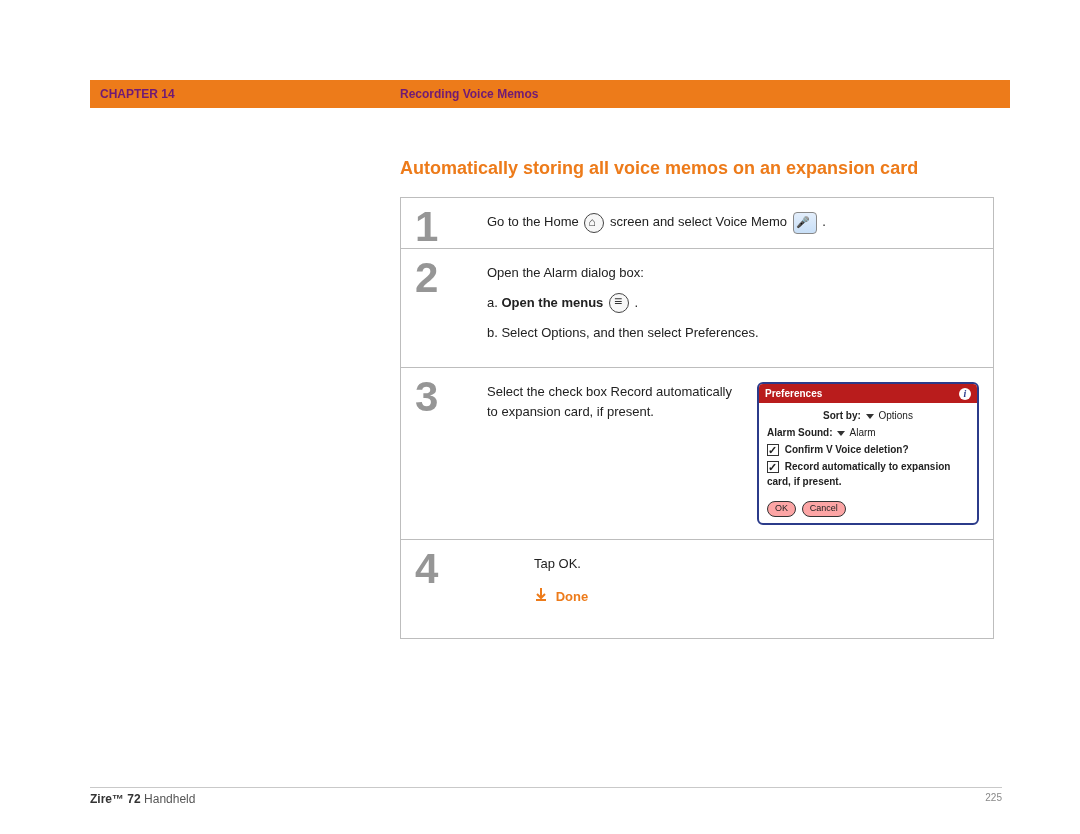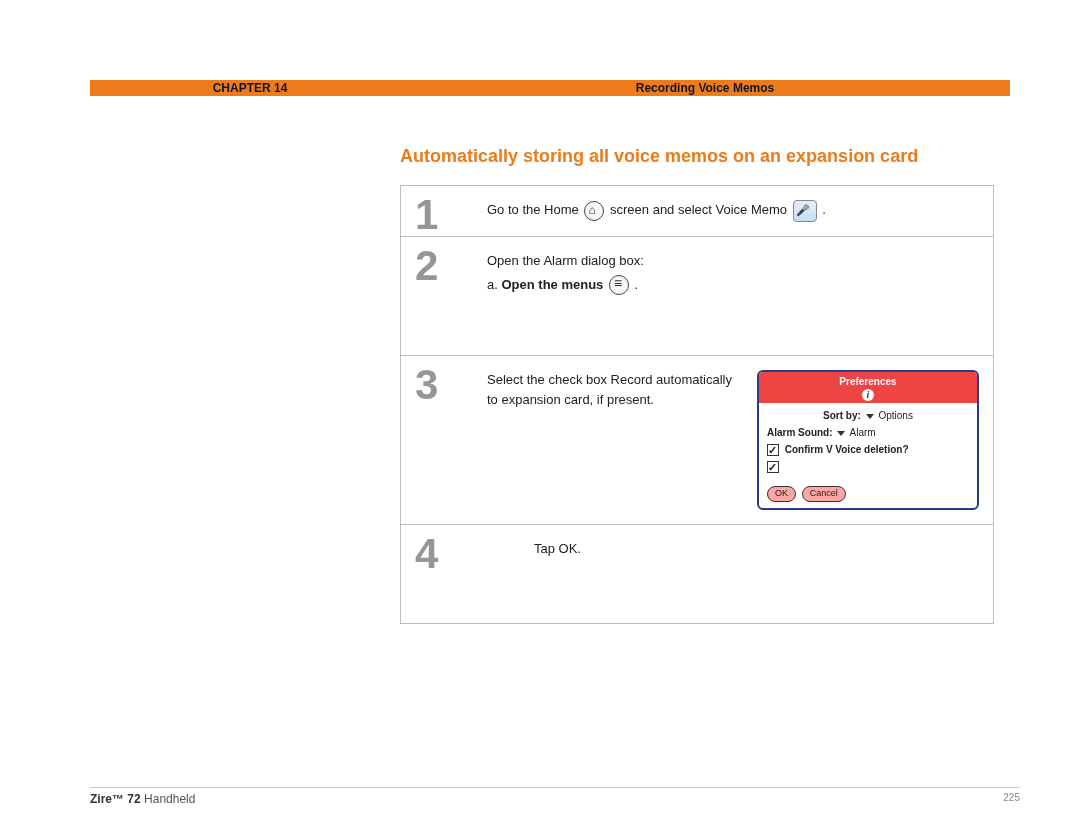--- a/index.html
+++ b/index.html
@@ -9,27 +9,26 @@
     background: #fff;
     width: 1080px;
     height: 834px;
     position: relative;
   }
   .page-wrap {
     padding: 80px 70px 0 90px;
   }
   .header-bar {
     background: #ed7b1a;
-    color: #0f172a;
-    height: 16px;
+    color: #701a75;
+    height: 28px;
     display: flex;
     align-items: center;
     font-size: 12px;
     font-weight: bold;
-    text-align: center;
   }
   .header-bar .chapter {
     padding-left: 10px;
     width: 300px;
   }
   .header-bar .section {
     flex: 1;
   }
   .content {
     padding: 50px 16px 0 310px;
@@ -61,21 +60,21 @@
     padding: 14px 14px 14px 0;
     font-size: 13px;
     color: #222;
     line-height: 1.5;
   }
   .step-body-flex {
     display: flex;
     gap: 20px;
   }
   .step-text { flex: 1; }
-  .sub-item { margin-top: 4px; }
+  .sub-item { margin-top: 10px; }
   .bold { font-weight: bold; }
   .inline-icon {
     display: inline-block;
     vertical-align: middle;
     width: 18px;
     height: 18px;
     border: 1px solid #444;
     border-radius: 50%;
     background: #f7f7f7;
     position: relative;
@@ -122,28 +121,27 @@
   .pref-box {
     width: 218px;
     border: 2px solid #2b3b8a;
     border-radius: 6px;
     background: #fff;
     font-size: 10px;
     overflow: hidden;
     flex-shrink: 0;
   }
   .pref-title {
-    background: #ef4444;
+    background: #b91c1c;
     color: #fff;
     font-weight: bold;
     padding: 2px 6px;
     display: flex;
     justify-content: space-between;
     align-items: center;
-    flex-direction: column;
   }
   .pref-info {
     background: #fff;
     color: #2b3b8a;
     border-radius: 50%;
     width: 12px;
     height: 12px;
     font-size: 10px;
     text-align: center;
     line-height: 12px;
@@ -190,21 +188,21 @@
     border-left: 4px solid transparent;
     border-right: 4px solid transparent;
     border-top: 5px solid #333;
     vertical-align: middle;
     margin: 0 2px;
   }
   .footer {
     position: absolute;
     bottom: 28px;
     left: 90px;
-    right: 60px;
+    right: 78px;
     border-top: 1px solid #c9c9c9;
     padding-top: 4px;
     font-size: 12px;
     color: #555;
     display: flex;
     justify-content: space-between;
   }
   .footer .product .b { font-weight: bold; color: #333; }
   .footer .pg { font-size: 10px; color: #888; }
   .step3 .step-body { min-height: 140px; }
@@ -238,20 +236,21 @@
       </div>
 
       <div class="step step2">
         <div class="step-num">2</div>
         <div class="step-body">
           <div>Open the Alarm dialog box:</div>
           <div class="sub-item">
             <span>a.  </span><span class="bold">Open the menus</span>
             <span class="inline-icon menu"></span><span> .</span>
           </div>
+          <div class="sub-item">b.  Select Options, and then select Preferences.</div>
         </div>
       </div>
 
       <div class="step step3">
         <div class="step-num">3</div>
         <div class="step-body step-body-flex">
           <div class="step-text">Select the check box Record automatically to expansion card, if present.</div>
           <div class="pref-box">
             <div class="pref-title">
               <span>Preferences</span>
@@ -267,34 +266,45 @@
                 <span class="lbl">Alarm Sound:</span>
                 <span class="tri"></span>
                 <span>Alarm</span>
               </div>
               <div class="pref-row">
                 <span class="pref-check checked"></span>
                 <span class="lbl">Confirm V Voice deletion?</span>
               </div>
               <div class="pref-row">
                 <span class="pref-check checked"></span>
+                <span class="lbl">Record automatically to expansion card, if present.</span>
               </div>
             </div>
             <div class="pref-btns">
               <span class="pref-btn">OK</span>
               <span class="pref-btn">Cancel</span>
             </div>
           </div>
         </div>
       </div>
 
       <div class="step step4">
         <div class="step-num">4</div>
         <div class="step-body">
           <div>Tap OK.</div>
+          <div class="done-line">
+            <span class="done-arrow">
+              <svg width="14" height="14" viewBox="0 0 14 14">
+                <line x1="7" y1="1" x2="7" y2="11" stroke="#ed7b1a" stroke-width="2"></line>
+                <polyline points="3,7 7,11 11,7" fill="none" stroke="#ed7b1a" stroke-width="2"></polyline>
+                <line x1="2" y1="13" x2="12" y2="13" stroke="#ed7b1a" stroke-width="2"></line>
+              </svg>
+            </span>
+            <span>Done</span>
+          </div>
         </div>
       </div>
 
     </div>
   </div>
 
   <div class="footer">
     <div class="product">
       <span class="b">Zire™ 72</span><span> Handheld</span>
     </div>

